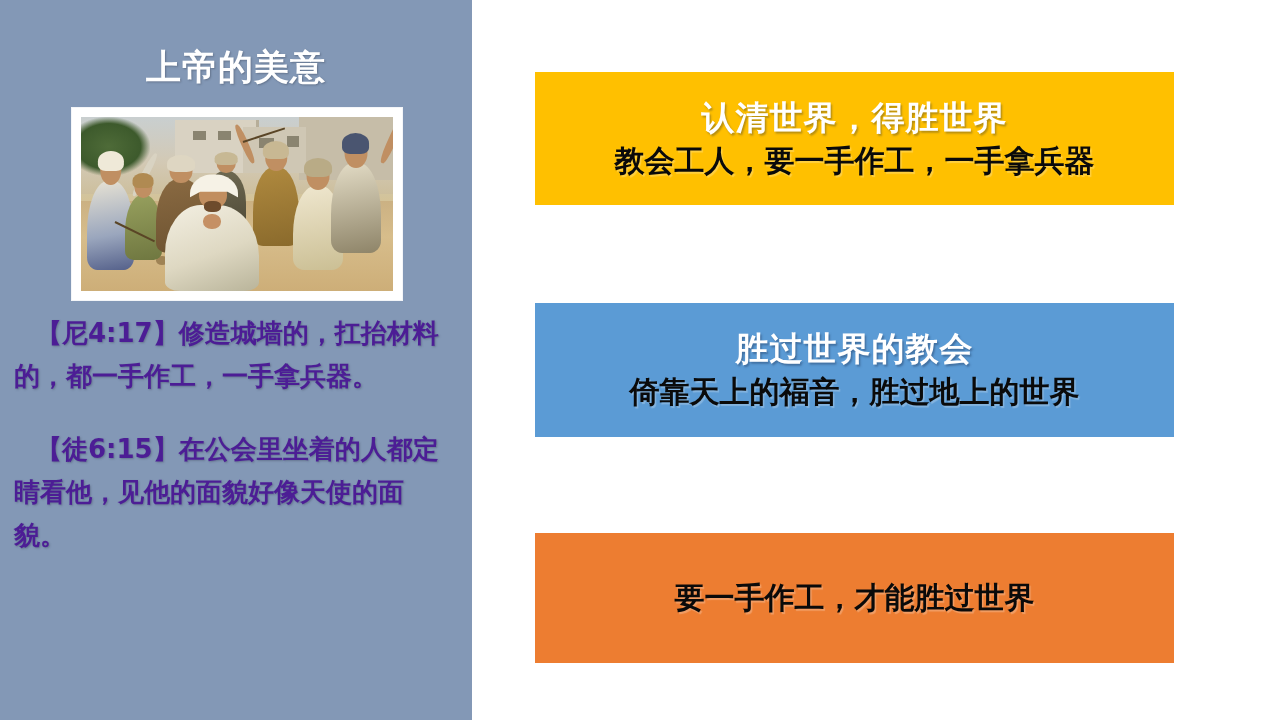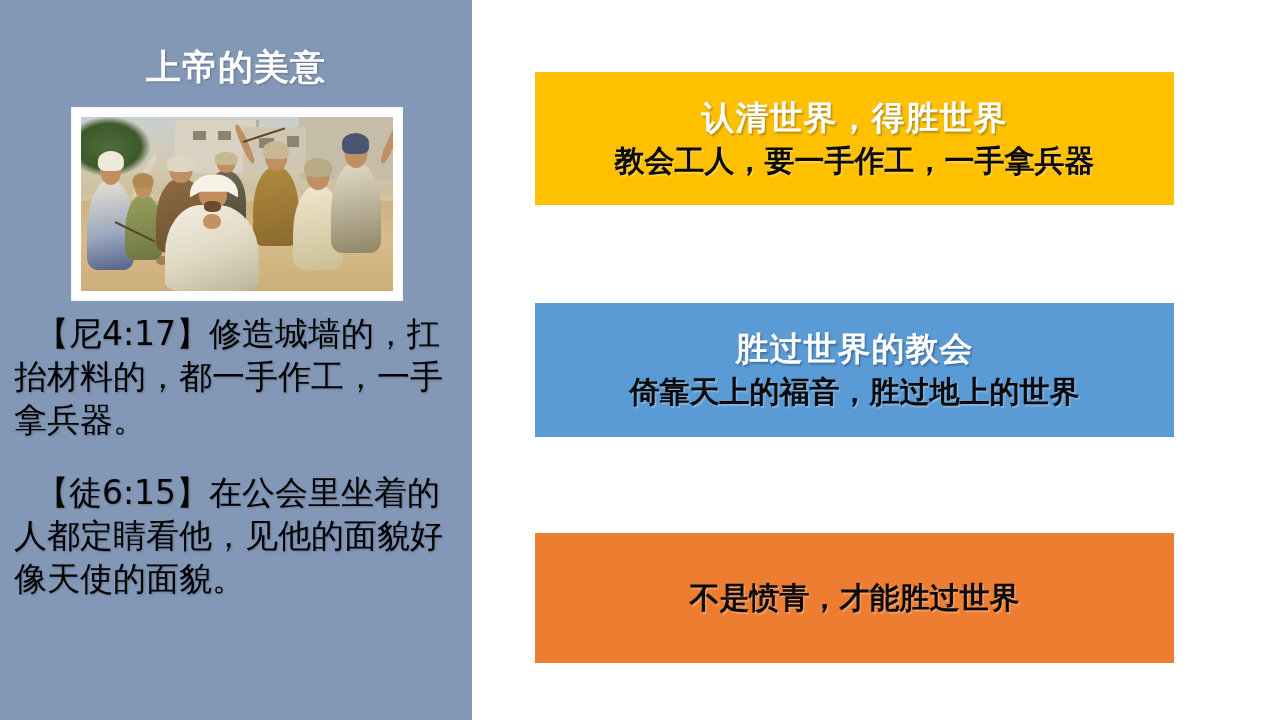--- a/index.html
+++ b/index.html
@@ -142,23 +142,23 @@
     position: absolute; left: 41%; top: 23%; width: 19%; height: 9%;
     background: #6d4b2c; border-radius: 40%;
   }
 
   
   .verses {
     position: absolute;
     left: 10px;
     top: 312px;
     width: 452px;
-    color: #000000;
-    font-size: 33px;
-    font-weight: normal;
+    color: #4c1d95;
+    font-size: 26px;
+    font-weight: bold;
     line-height: 43px;
     text-shadow: 1px 1px 2px rgba(60,70,90,0.4);
   }
   .verse {
     margin: 0 0 30px 0;
     text-indent: 22px;
     padding: 0 12px 0 4px;
   }
   .verse:last-child { margin-bottom: 0; }
 
@@ -289,16 +289,16 @@
     <div class="banner-headline">认清世界，得胜世界</div>
     <div class="banner-sub">教会工人，要一手作工，一手拿兵器</div>
   </div>
 
   <div class="banner" id="banner-blue">
     <div class="banner-headline">胜过世界的教会</div>
     <div class="banner-sub">倚靠天上的福音，胜过地上的世界</div>
   </div>
 
   <div class="banner" id="banner-orange">
-    <div class="banner-sub">不是愤青，才能胜过世界</div>
+    <div class="banner-sub">要一手作工，才能胜过世界</div>
   </div>
 
 </div>
 
 </body></html>

